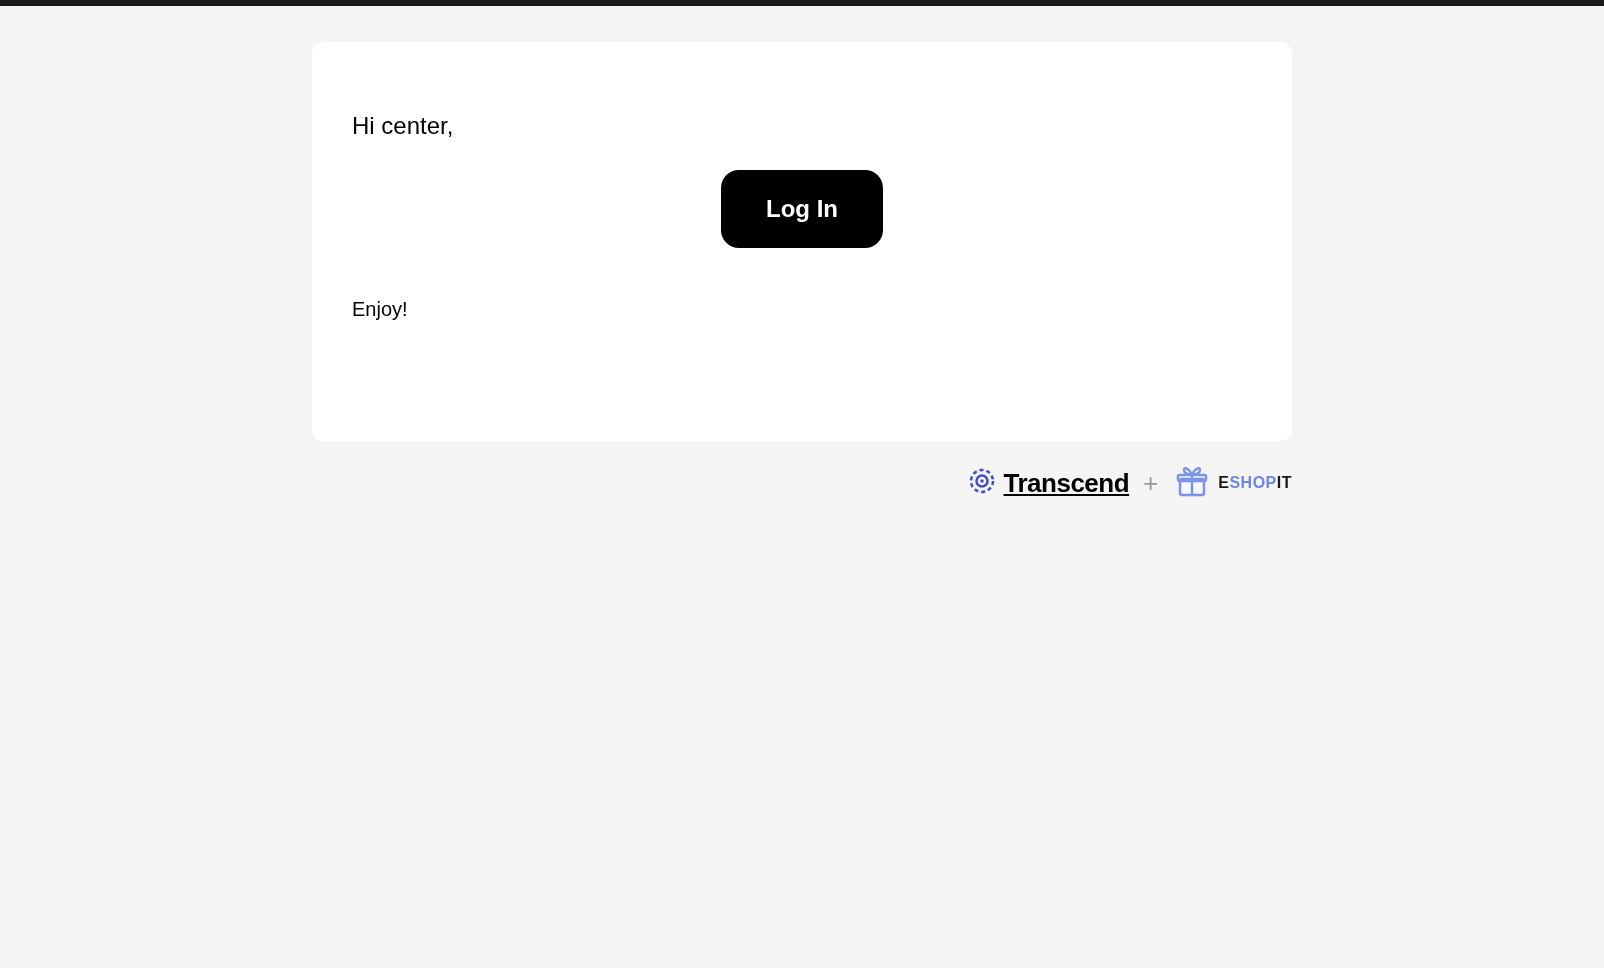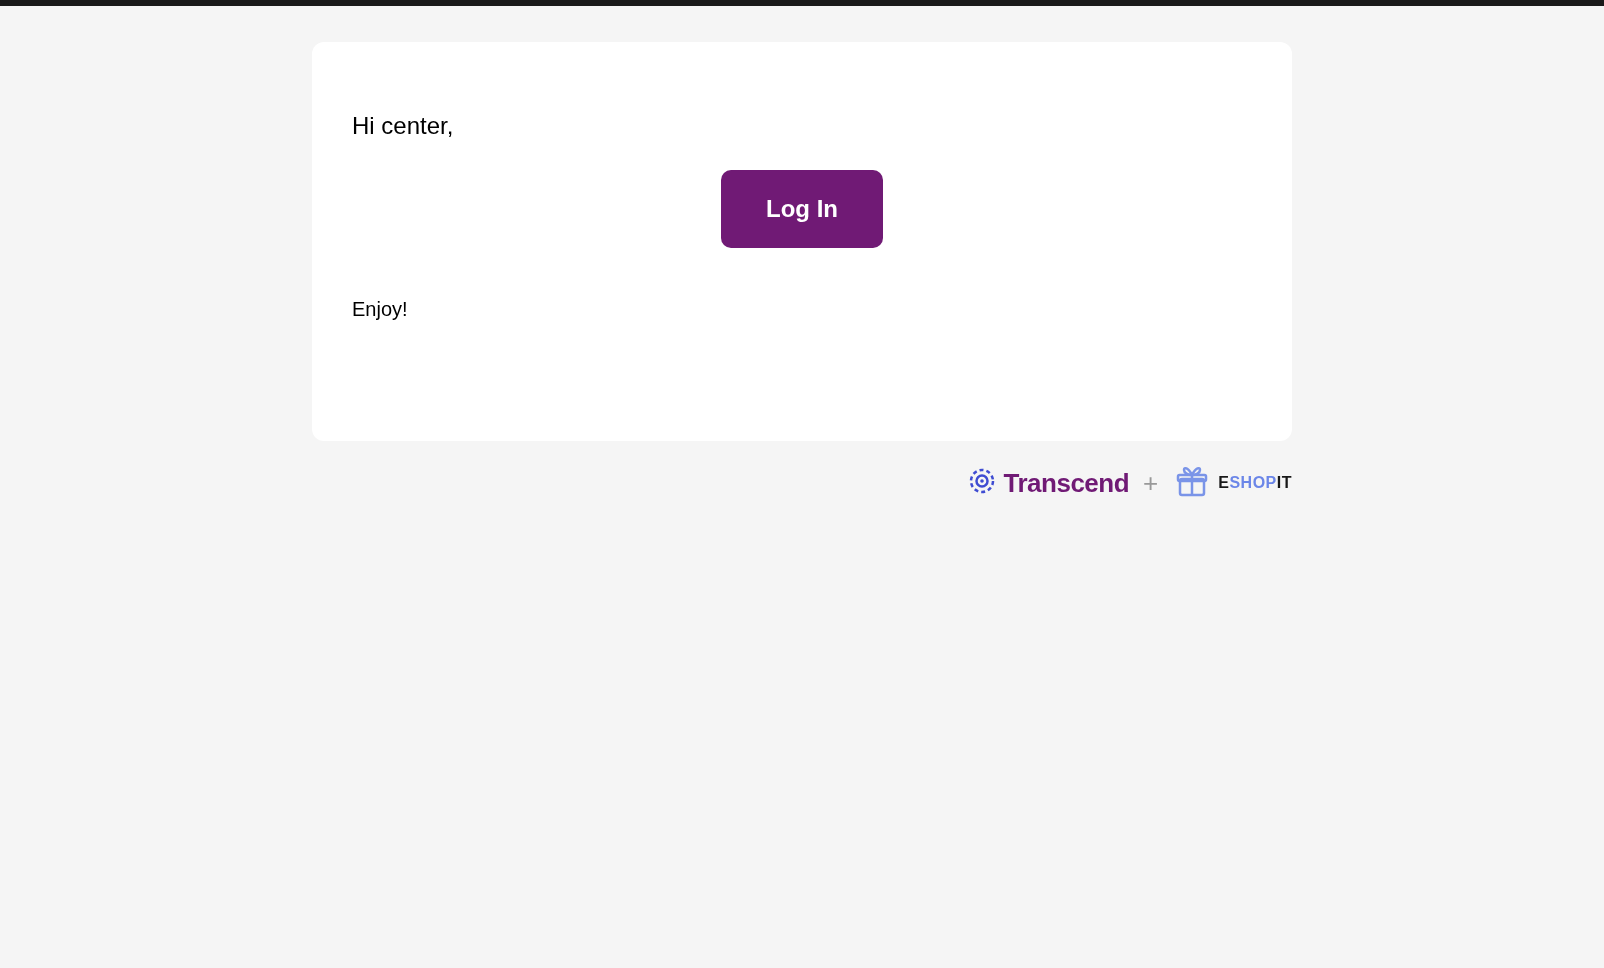--- a/index.html
+++ b/index.html
@@ -38,26 +38,26 @@
       color: #000;
       line-height: 1.45;
       margin-bottom: 80px;
     }
     .button-wrap {
       text-align: center;
       margin-bottom: 50px;
     }
     .login-btn {
       display: inline-block;
-      background: #701a75;
+      background: #000000;
       color: #ffffff;
       font-size: 24px;
       font-weight: 700;
       padding: 25px 45px;
-      border-radius: 10px;
+      border-radius: 18px;
       border: none;
       cursor: pointer;
       text-decoration: none;
     }
     .enjoy {
       font-size: 20px;
       color: #000;
       margin-bottom: 60px;
     }
     .not-you {
@@ -79,22 +79,23 @@
       gap: 14px;
     }
     .transcend-logo {
       display: flex;
       align-items: center;
       gap: 8px;
     }
     .transcend-text {
       font-size: 26px;
       font-weight: 600;
-      color: #701a75;
+      color: #000000;
       letter-spacing: -0.5px;
+      text-decoration: underline;
     }
     .plus {
       font-size: 26px;
       color: #999;
       font-weight: 400;
     }
     .eshopit-logo {
       display: flex;
       align-items: center;
       gap: 6px;

